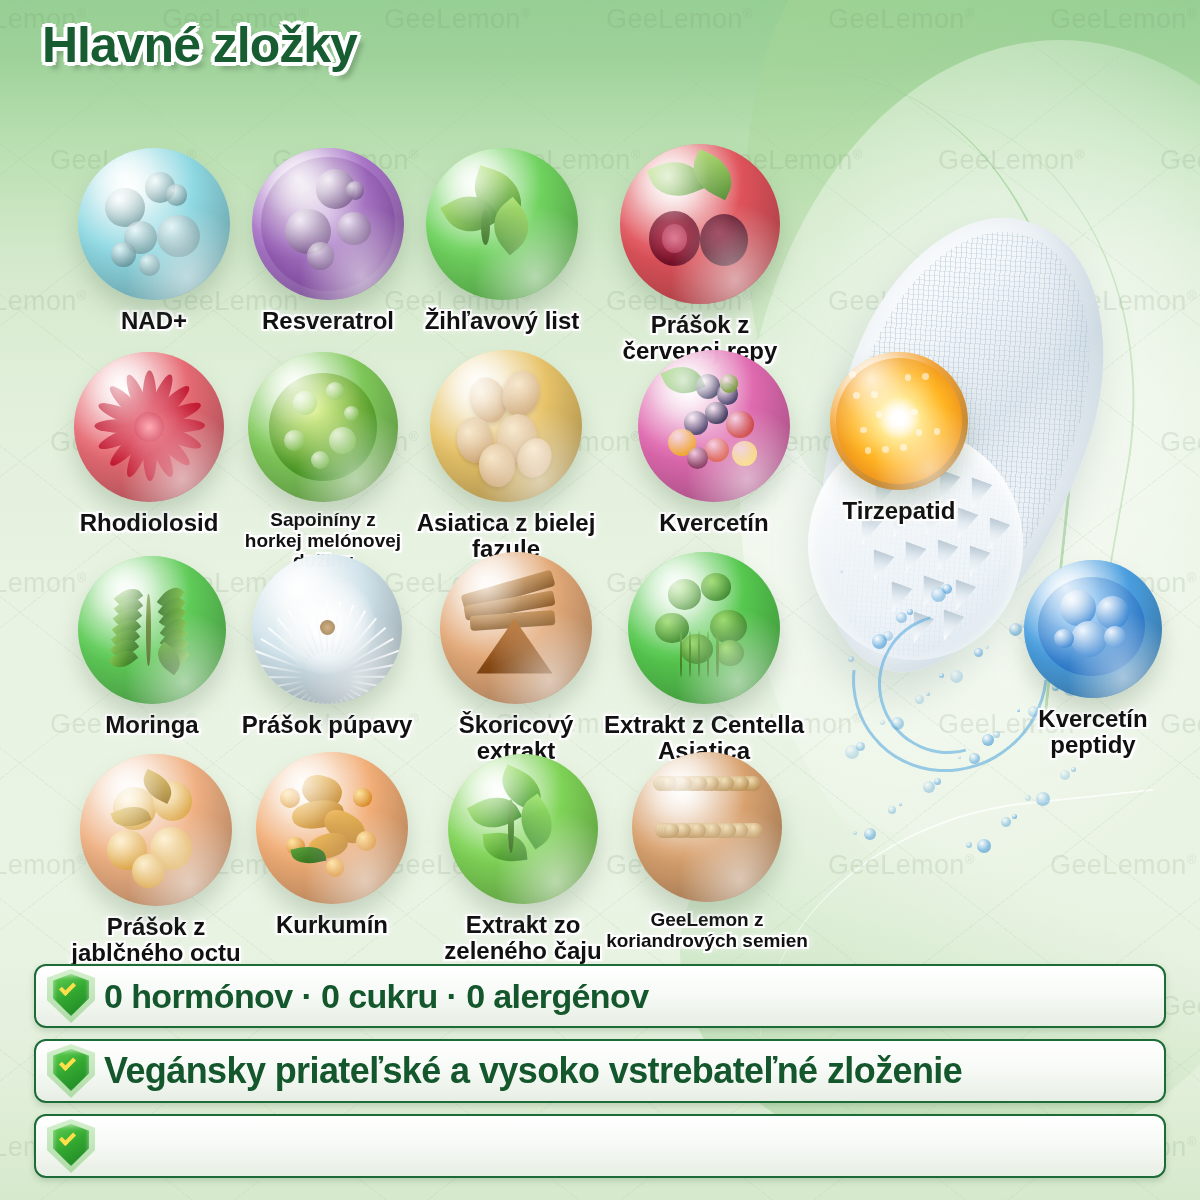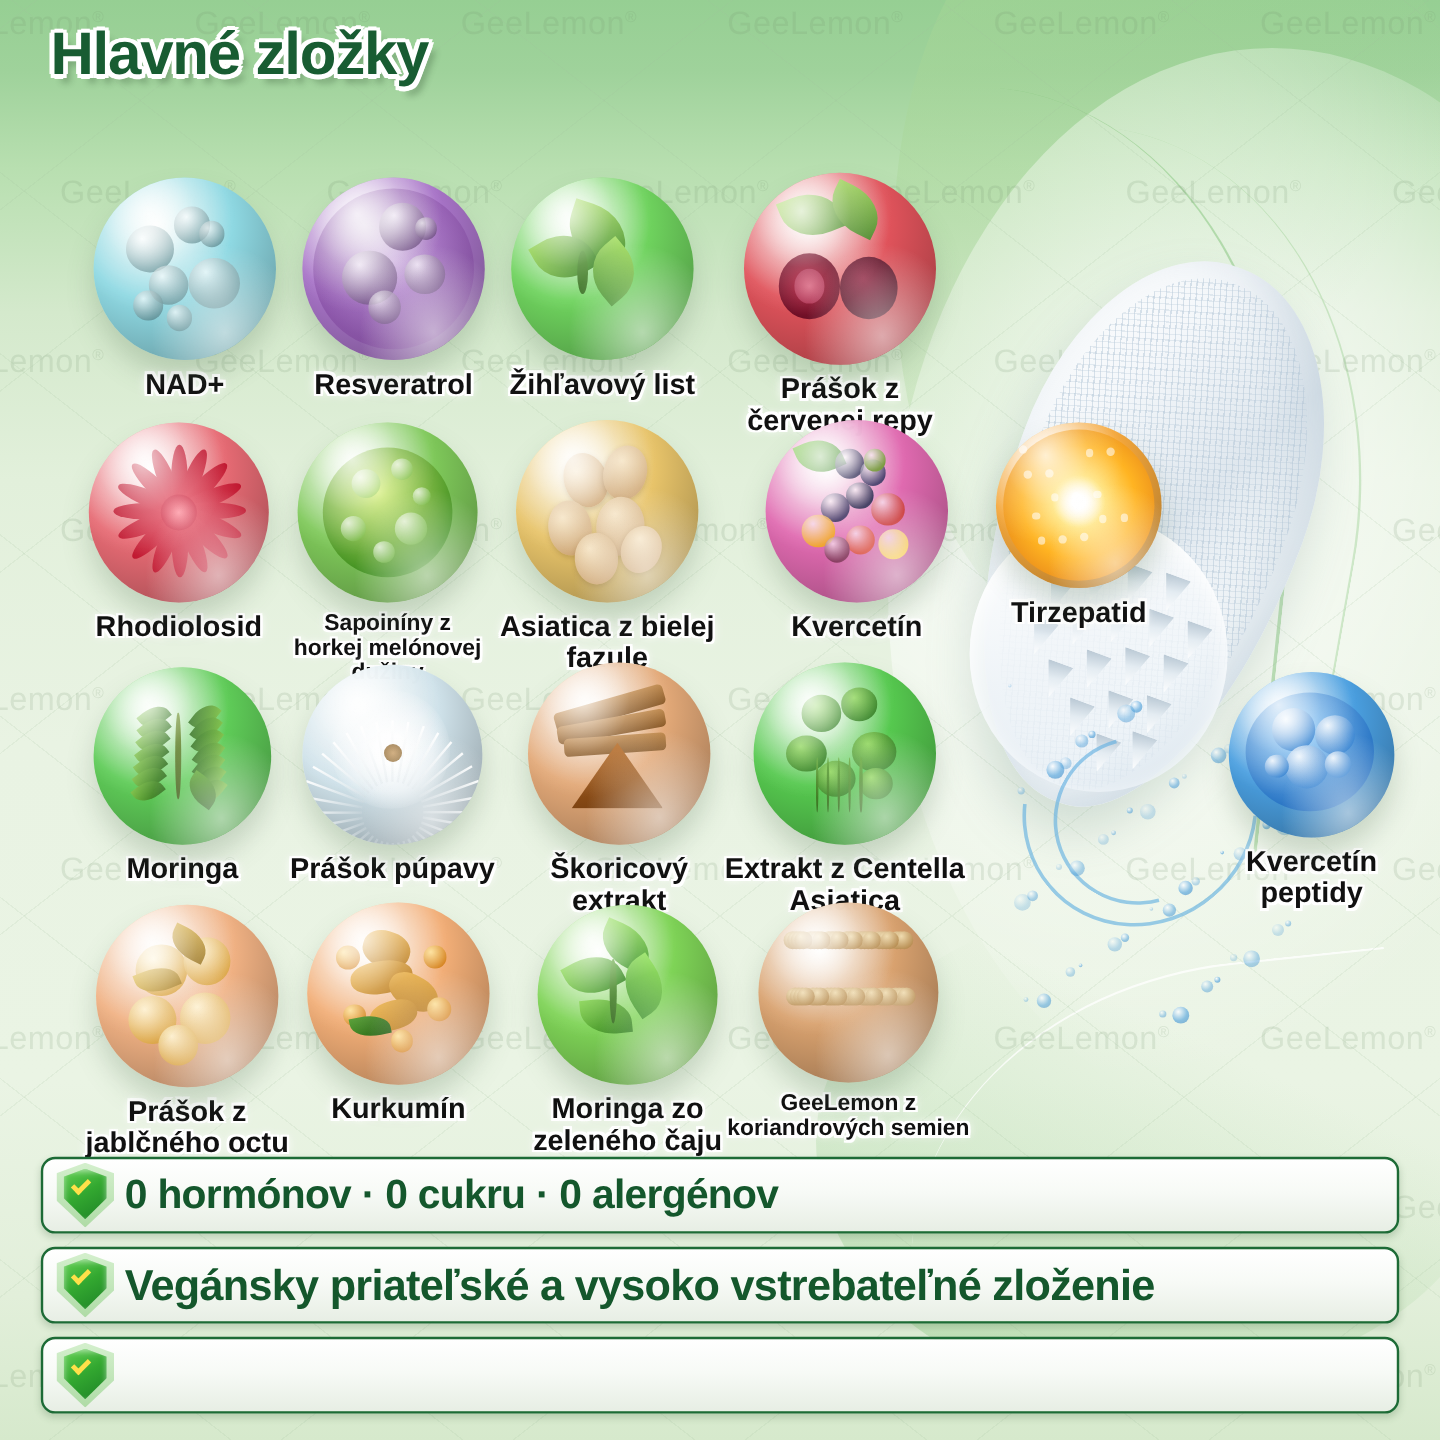--- a/index.html
+++ b/index.html
@@ -727,21 +727,21 @@
             <div class="bits">
               <div class="leaf" style="left: 34%; top: 12%; width: 30%; height: 22%; transform: rotate(24deg); background: linear-gradient(150deg, rgb(142, 222, 82), rgb(47, 138, 29));"></div>
               <div class="leaf" style="left: 16%; top: 28%; width: 30%; height: 22%; transform: rotate(-28deg); background: linear-gradient(150deg, rgb(133, 215, 76), rgb(45, 130, 25));"></div>
               <div class="leaf" style="left: 44%; top: 34%; width: 30%; height: 22%; transform: rotate(56deg); background: linear-gradient(150deg, rgb(147, 227, 92), rgb(54, 143, 33));"></div>
               <div class="leaf" style="left: 24%; top: 52%; width: 28%; height: 20%; transform: rotate(-6deg); background: linear-gradient(150deg, rgb(127, 210, 71), rgb(44, 125, 24));"></div>
               <div class="bit" style="left: 40%; top: 30%; width: 4%; height: 36%; background: linear-gradient(rgb(79, 155, 40), rgb(46, 100, 23)); opacity: 1;"></div>
             </div>
           </div>
         </div>
         <div class="lbl">
-          <div>Moringa zo</div>
+          <div>Extrakt zo</div>
           <div>zeleného čaju</div>
         </div>
       </div>
       <div class="sphere-item" style="left: 597px; top: 752px; width: 220px;">
         <div class="sphere" style="width: 150px; height: 150px; background: radial-gradient(circle at 34% 26%, rgba(255, 255, 255, 0.95) 0%, rgb(217, 162, 111) 42%, rgb(152, 113, 78) 88%);">
           <div class="core">
             <div class="bits">
               <div class="bit" style="left: 14%; top: 16%; width: 10%; height: 10%; background: radial-gradient(circle at 34% 28%, rgb(240, 220, 176), rgb(181, 138, 78) 80%); opacity: 0.96;"></div>
               <div class="bit" style="left: 33%; top: 47%; width: 10%; height: 10%; background: radial-gradient(circle at 34% 28%, rgb(240, 220, 176), rgb(181, 138, 78) 80%); opacity: 0.96;"></div>
               <div class="bit" style="left: 52%; top: 16%; width: 10%; height: 10%; background: radial-gradient(circle at 34% 28%, rgb(240, 220, 176), rgb(181, 138, 78) 80%); opacity: 0.96;"></div>

